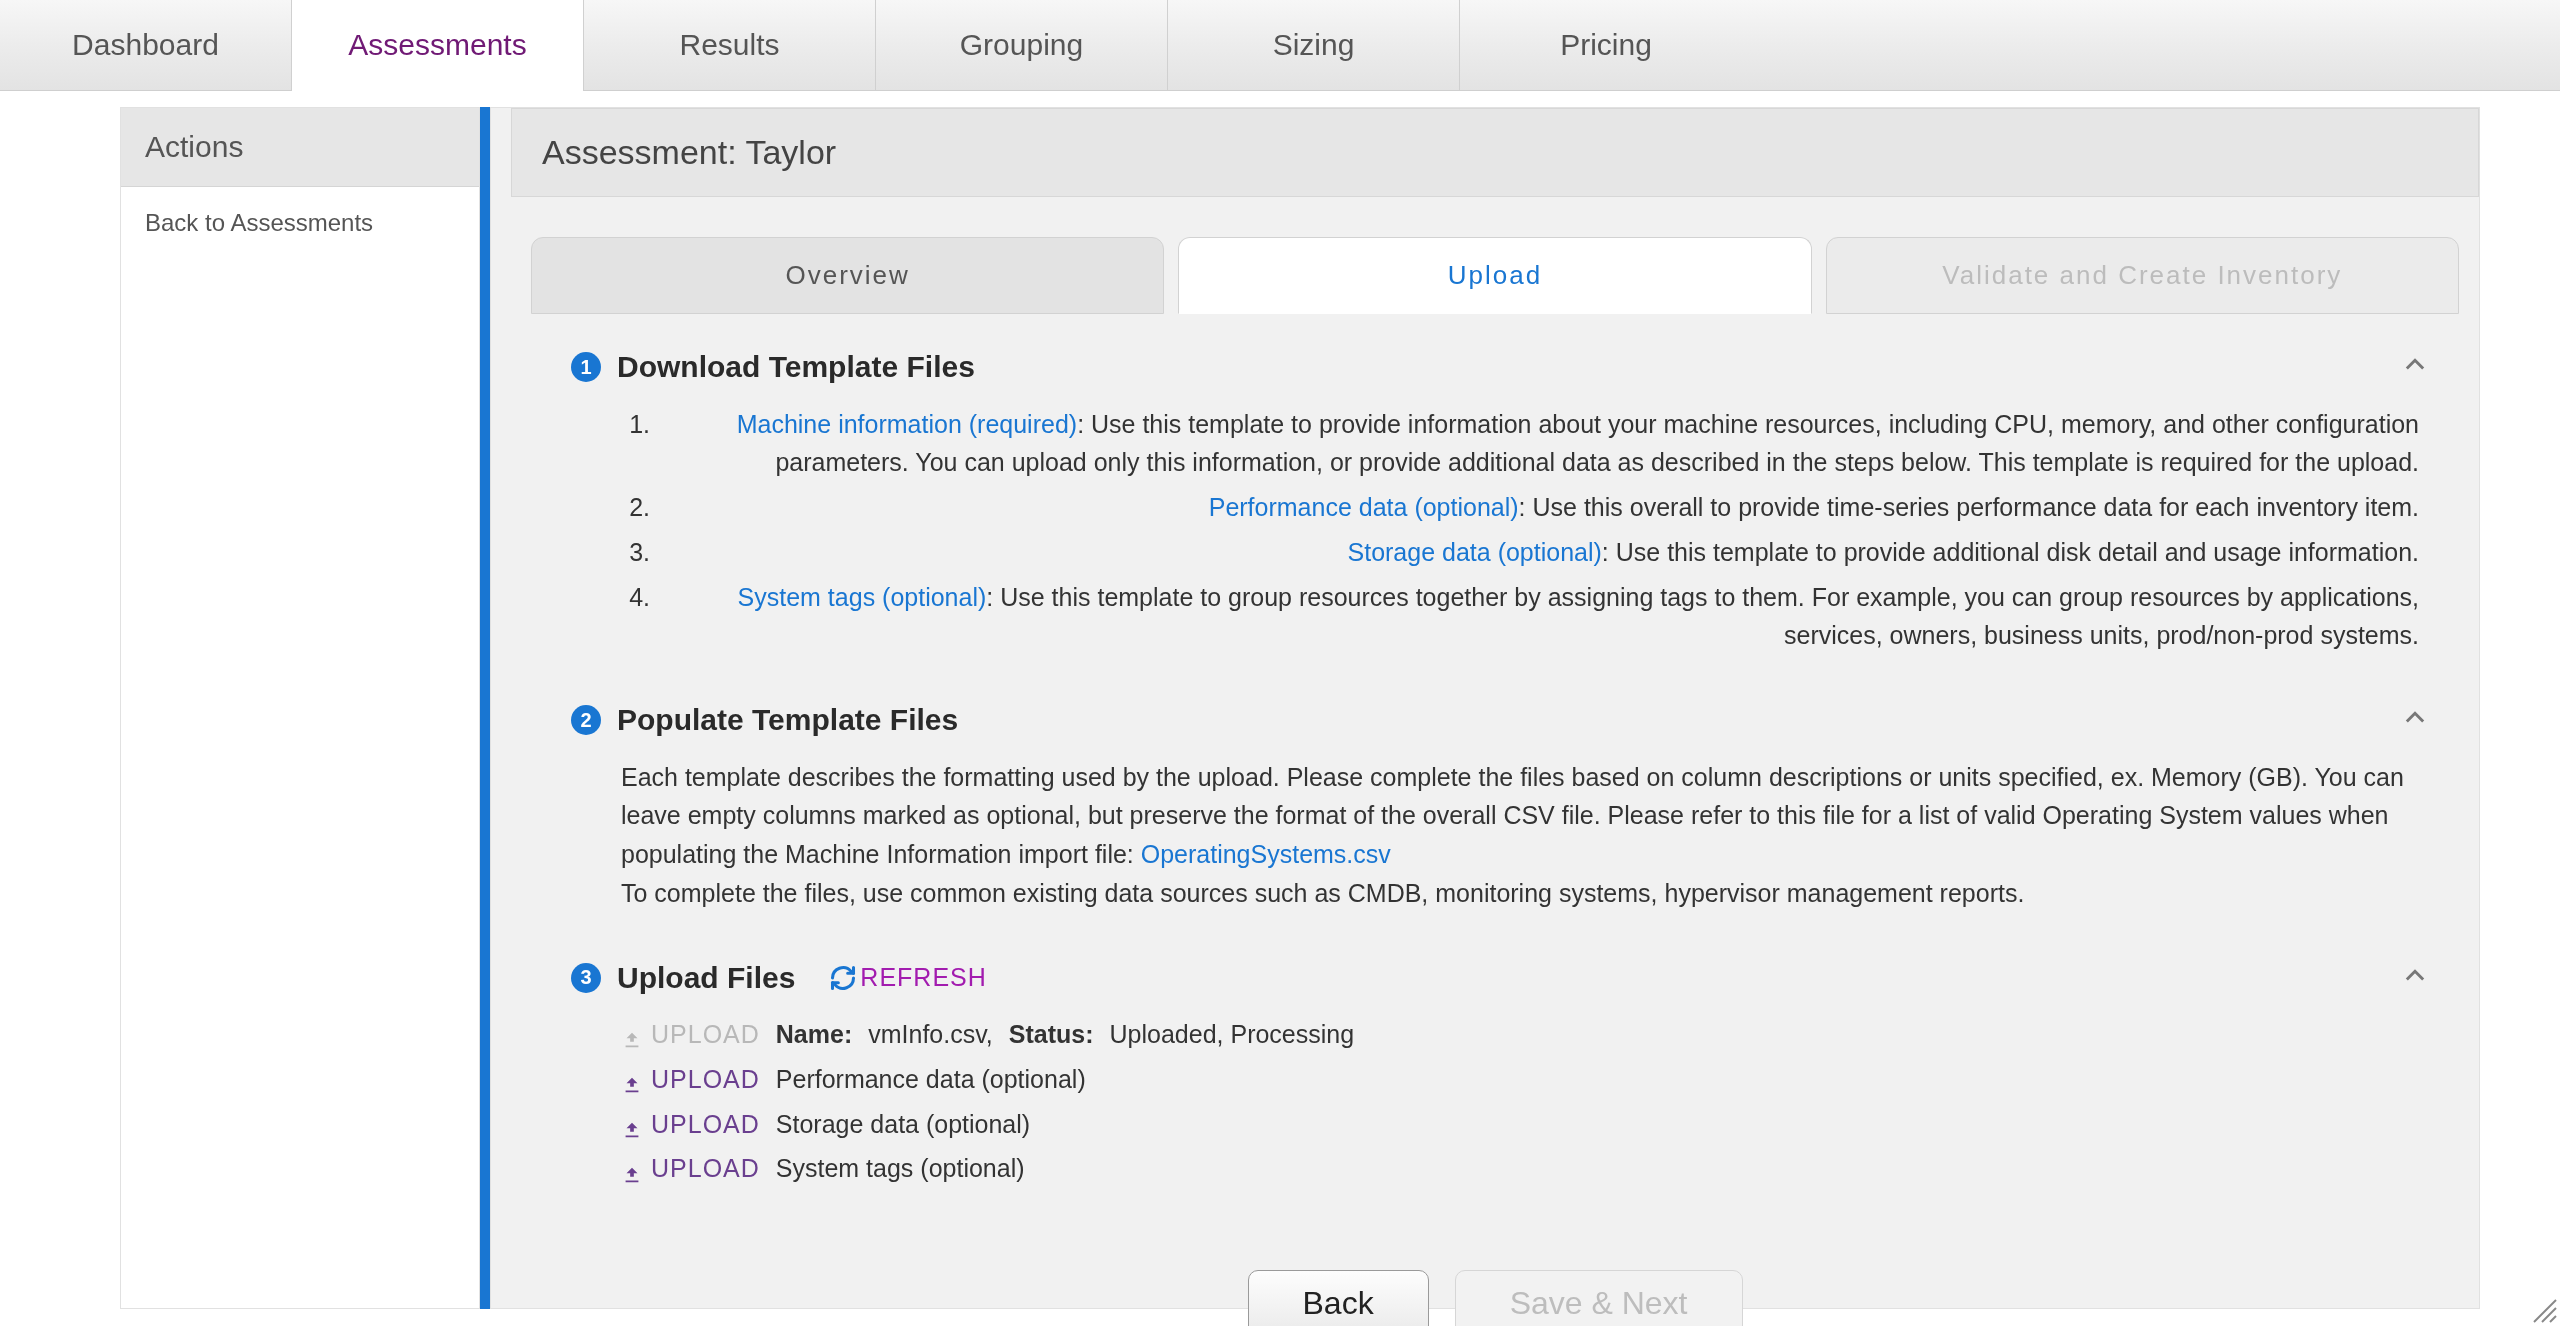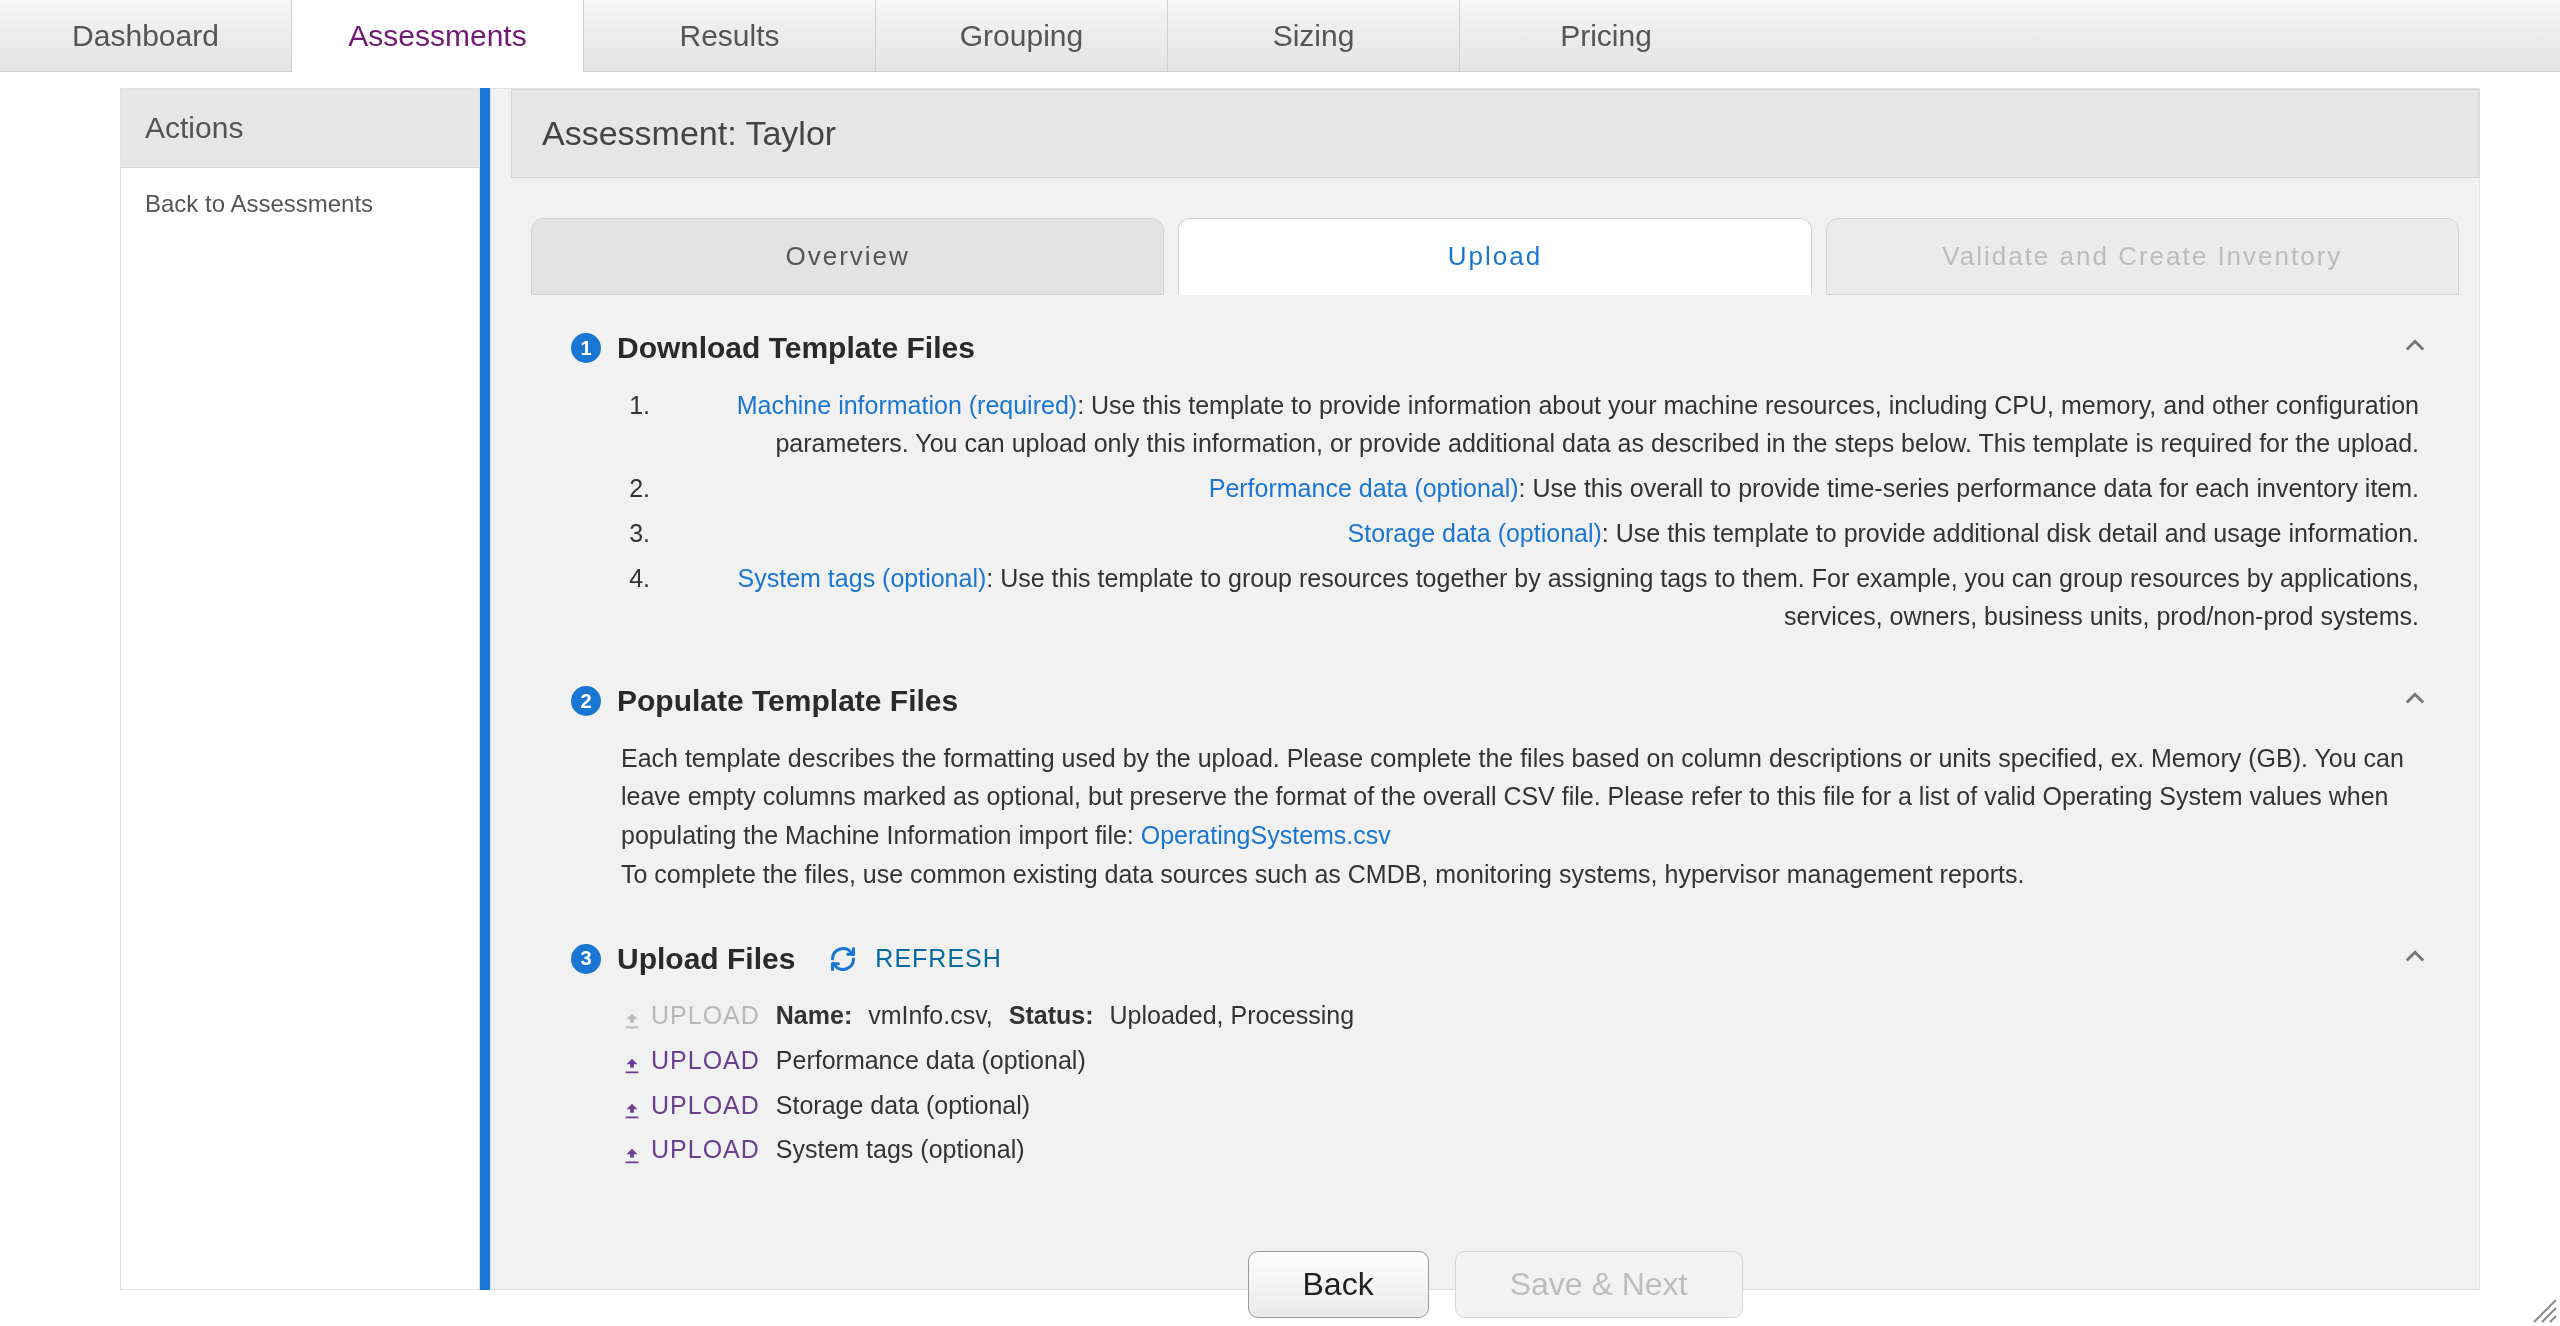--- a/index.html
+++ b/index.html
@@ -8,21 +8,21 @@
     height: 1326px;
     font-family: -apple-system, BlinkMacSystemFont, "Segoe UI", Helvetica, Arial, sans-serif;
     background: #ffffff;
     color: #333;
     overflow: hidden;
   }
 
   
   .topnav {
     display: flex;
-    height: 72px;
+    height: 91px;
     background: linear-gradient(to bottom, #f7f7f7 0%, #ececec 50%, #e3e3e3 100%);
     border-bottom: 1px solid #cfcfcf;
     align-items: stretch;
   }
   .topnav .tab {
     flex: 0 0 292px;
     display: flex;
     align-items: center;
     justify-content: center;
     font-size: 30px;
@@ -189,22 +189,22 @@
   }
   .link {
     color: #1976d2;
     cursor: pointer;
   }
 
   
   .refresh-link {
     display: inline-flex;
     align-items: center;
-    gap: 18px;
-    color: #0369a1;
+    gap: 3px;
+    color: #a21caf;
     font-size: 25px;
     margin-left: 18px;
     cursor: pointer;
     letter-spacing: 1px;
   }
   .refresh-icon {
     display: inline-block;
     width: 28px; height: 28px;
   }
   .upload-rows { padding-left: 50px; }

